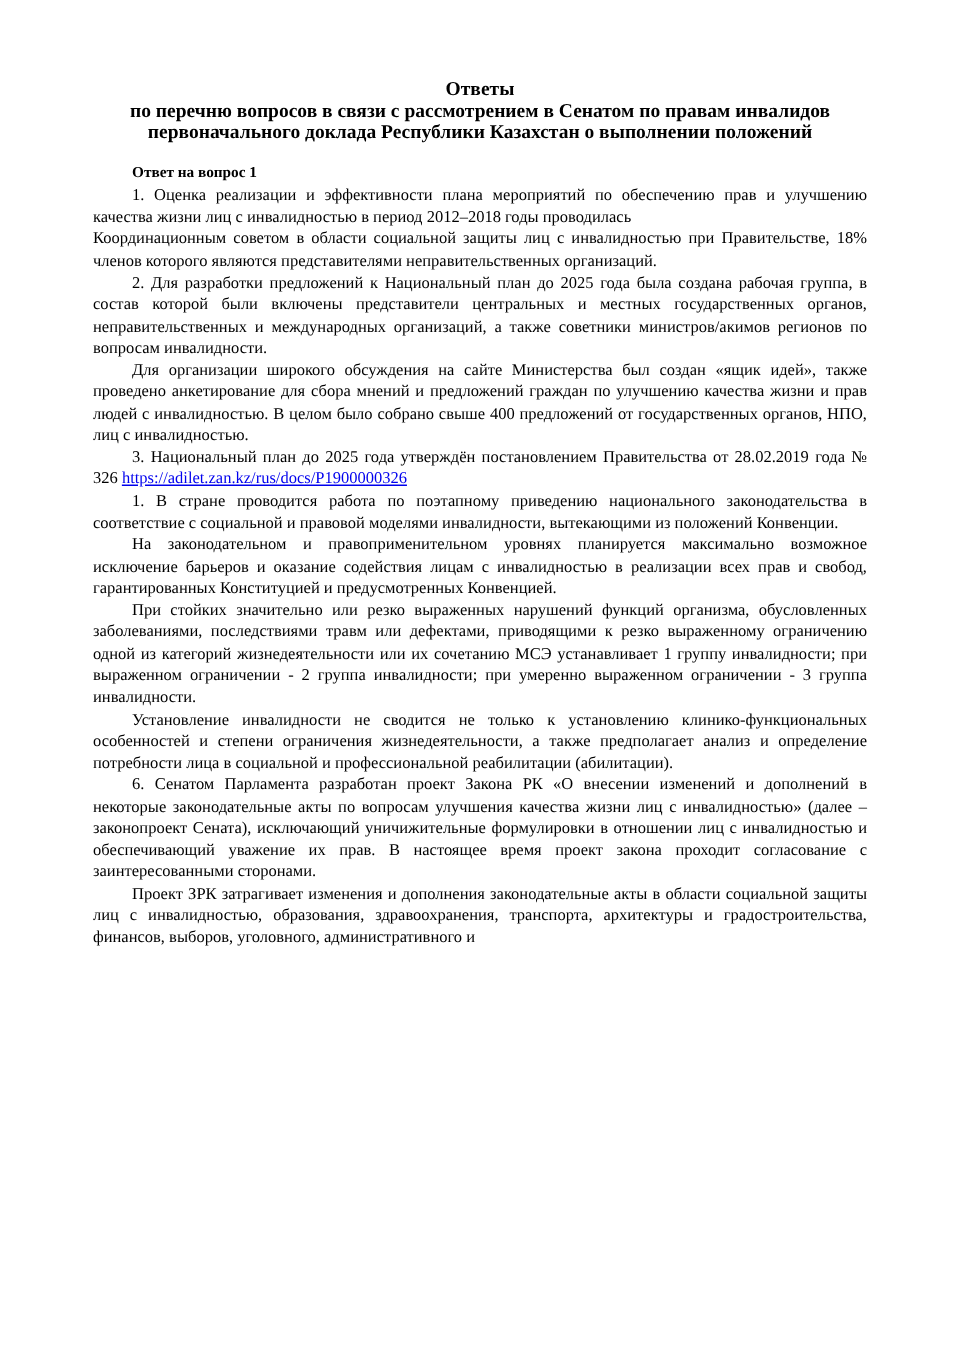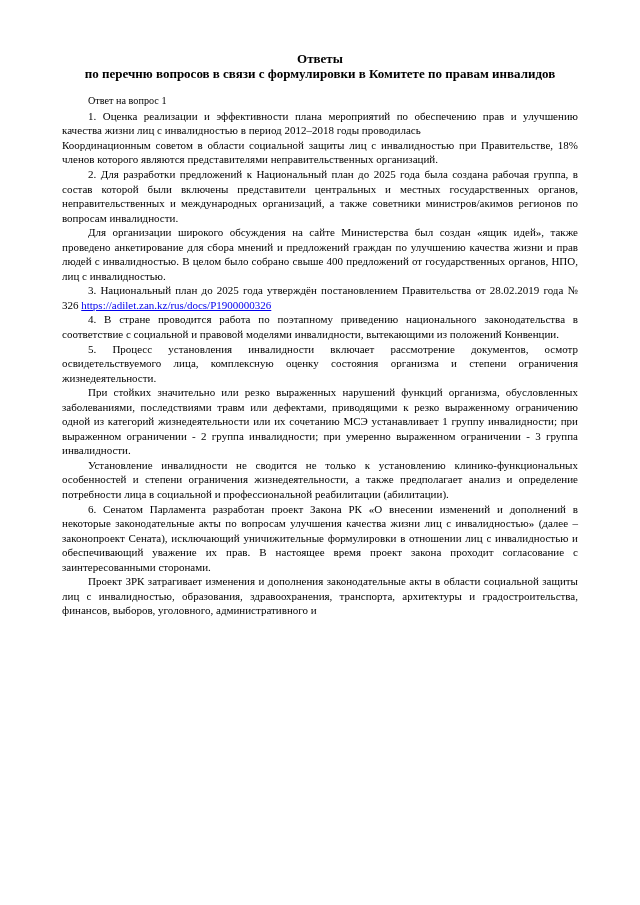--- a/index.html
+++ b/index.html
@@ -24,21 +24,21 @@
   .doc-title {
     text-align: center;
     font-weight: bold;
     font-size: 13px;
     line-height: 14.6px;
   }
   .doc-title div {
     white-space: nowrap;
   }
   .section-head {
-    font-weight: normal;
+    font-weight: bold;
     font-size: 10.2px;
     line-height: 14.6px;
     margin-top: 13px;
     text-indent: 26px;
   }
   p.para {
     margin: 0;
     font-size: 11px;
     line-height: 14.55px;
     text-align: justify;
@@ -51,30 +51,31 @@
   .lnk {
   }
 </style>
 </head>
 <body>
 
 <div class="page">
 
   <div class="doc-title">
     <div>Ответы</div>
-    <div>по перечню вопросов в связи с формулировки в Комитете по правам инвалидов</div>
+    <div>по перечню вопросов в связи с рассмотрением в Сенатом по правам инвалидов</div>
+    <div>первоначального доклада Республики Казахстан о выполнении положений</div>
   </div>
 
   <div class="section-head">Ответ на вопрос 1</div>
 
   <p class="para">1. Оценка реализации и эффективности плана мероприятий по обеспечению прав и улучшению качества жизни лиц с инвалидностью в период 2012–2018 годы проводилась</p>
   <p class="para noindent">Координационным советом в области социальной защиты лиц с инвалидностью при Правительстве, 18% членов которого являются представителями неправительственных организаций.</p>
   <p class="para">2. Для разработки предложений к Национальный план до 2025 года была создана рабочая группа, в состав которой были включены представители центральных и местных государственных органов, неправительственных и международных организаций, а также советники министров/акимов регионов по вопросам инвалидности.</p>
   <p class="para">Для организации широкого обсуждения на сайте Министерства был создан «ящик идей», также проведено анкетирование для сбора мнений и предложений граждан по улучшению качества жизни и прав людей с инвалидностью. В целом было собрано свыше 400 предложений от государственных органов, НПО, лиц с инвалидностью.</p>
   <p class="para"><span>3. Национальный план до 2025 года утверждён постановлением Правительства от 28.02.2019 года № 326 </span><a class="lnk" href="#">https://adilet.zan.kz/rus/docs/P1900000326</a></p>
-  <p class="para">4. В стране проводится работа по поэтапному приведению национального законодательства в соответствие с социальной и правовой моделями инвалидности, вытекающими из положений Конвенции.</p>
-  <p class="para">5. Процесс установления инвалидности включает рассмотрение документов, осмотр освидетельствуемого лица, комплексную оценку состояния организма и степени ограничения жизнедеятельности.</p>
+  <p class="para">1. В стране проводится работа по поэтапному приведению национального законодательства в соответствие с социальной и правовой моделями инвалидности, вытекающими из положений Конвенции.</p>
+  <p class="para">На законодательном и правоприменительном уровнях планируется максимально возможное исключение барьеров и оказание содействия лицам с инвалидностью в реализации всех прав и свобод, гарантированных Конституцией и предусмотренных Конвенцией.</p>
   <p class="para">При стойких значительно или резко выраженных нарушений функций организма, обусловленных заболеваниями, последствиями травм или дефектами, приводящими к резко выраженному ограничению одной из категорий жизнедеятельности или их сочетанию МСЭ устанавливает 1 группу инвалидности; при выраженном ограничении - 2 группа инвалидности; при умеренно выраженном ограничении - 3 группа инвалидности.</p>
   <p class="para">Установление инвалидности не сводится не только к установлению клинико-функциональных особенностей и степени ограничения жизнедеятельности, а также предполагает анализ и определение потребности лица в социальной и профессиональной реабилитации (абилитации).</p>
   <p class="para">6. Сенатом Парламента разработан проект Закона РК «О внесении изменений и дополнений в некоторые законодательные акты по вопросам улучшения качества жизни лиц с инвалидностью» (далее – законопроект Сената), исключающий уничижительные формулировки в отношении лиц с инвалидностью и обеспечивающий уважение их прав. В настоящее время проект закона проходит согласование с заинтересованными сторонами.</p>
   <p class="para">Проект ЗРК затрагивает изменения и дополнения законодательные акты в области социальной защиты лиц с инвалидностью, образования, здравоохранения, транспорта, архитектуры и градостроительства, финансов, выборов, уголовного, административного и</p>
 
 </div>
 
 </body></html>

